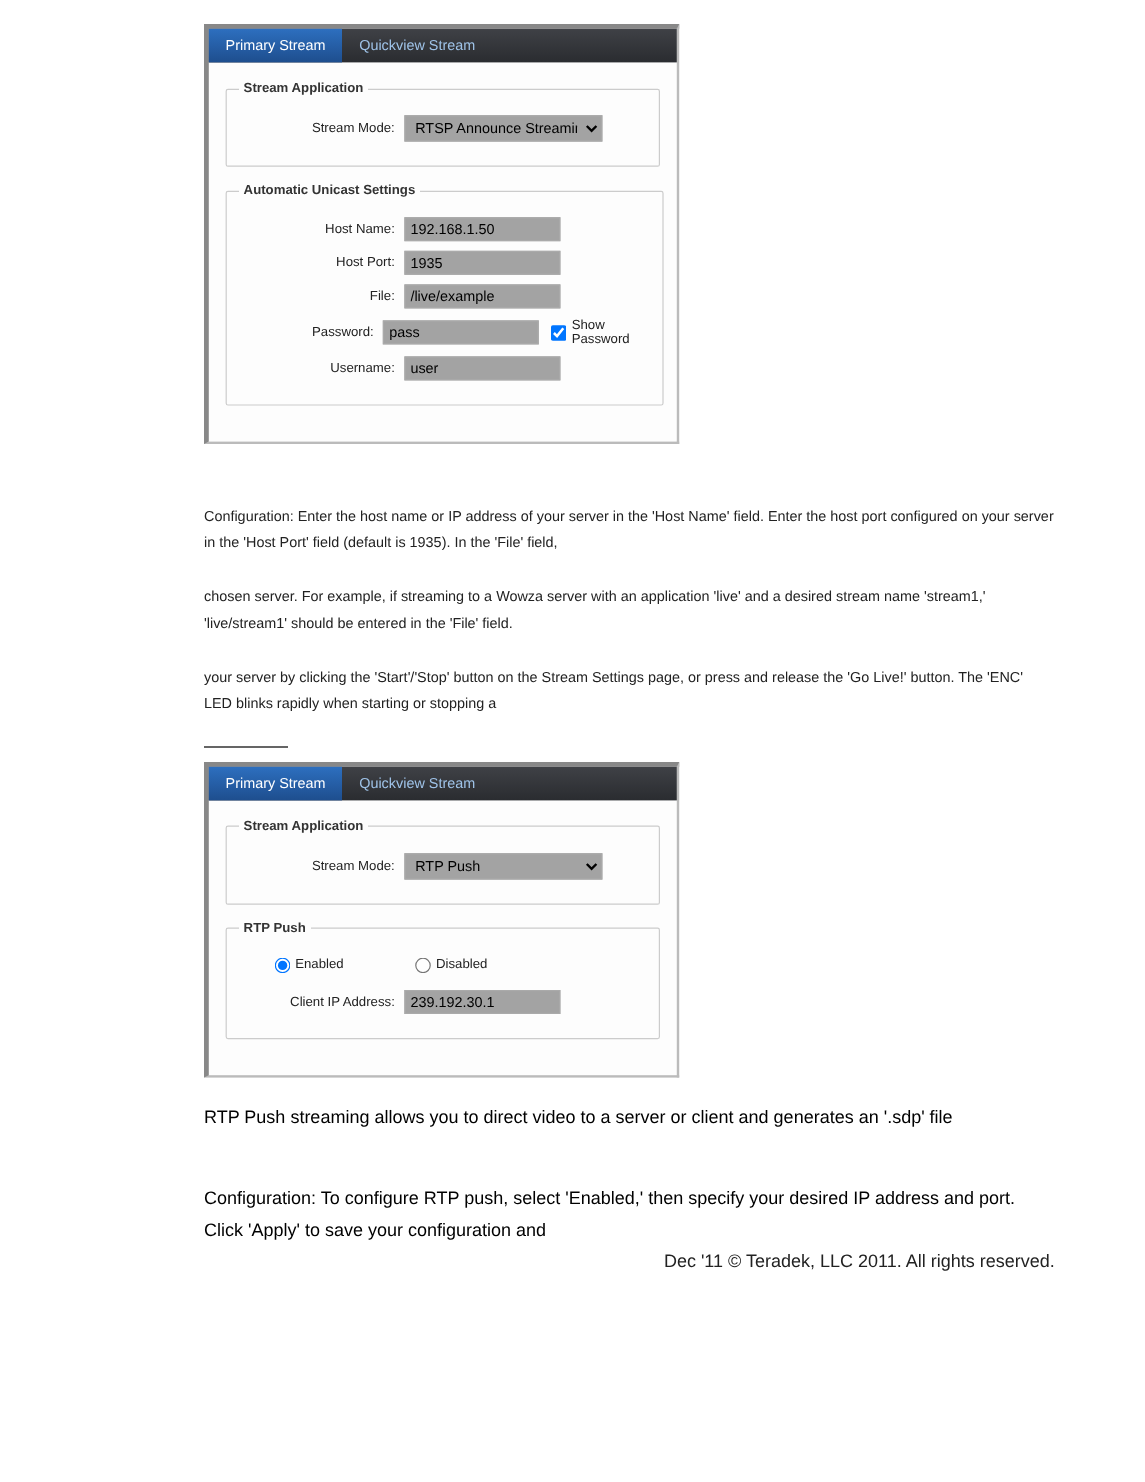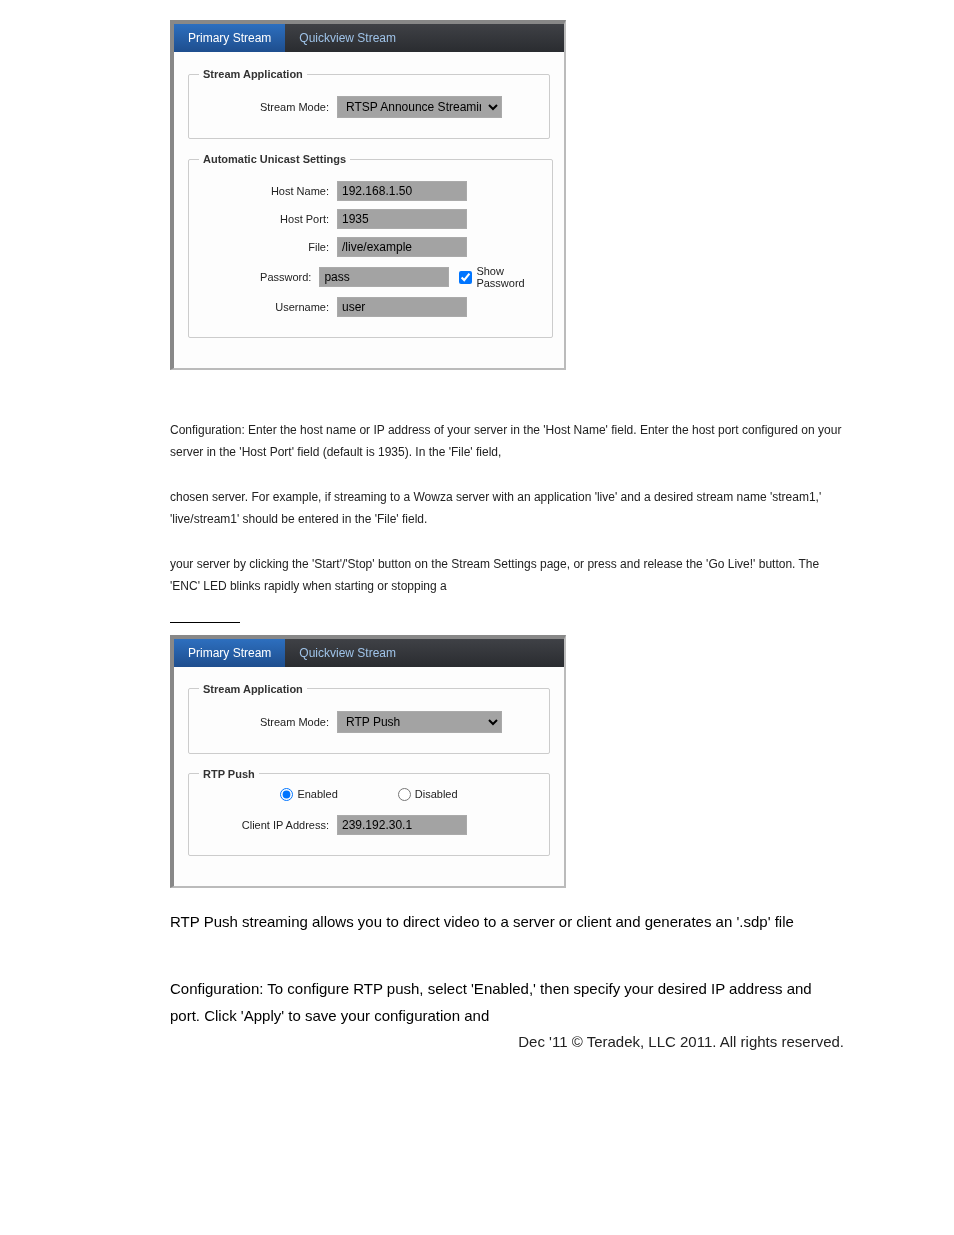--- a/index.html
+++ b/index.html
@@ -4,21 +4,21 @@
 <style>
 body{
   margin:0;
   padding:0;
   font-family:Arial,Helvetica,sans-serif;
   background:#fff;
   color:#000;
   width:954px;
 }
 .page{
-  padding:20px 110px 40px 170px;
+  padding:20px 75px 40px 170px;
 }
 .panel{
   border:2px solid #bbb;
   border-left:4px solid #888;
   border-top:4px solid #888;
   background:#fdfdfd;
   width:390px;
   margin-bottom:20px;
 }
 .tabbar{
@@ -78,22 +78,21 @@
 }
 .chkwrap{
   font-size:11px;
   color:#222;
   margin-left:10px;
   display:inline-flex;
   align-items:center;
 }
 .radio-row{
   display:flex;
-  justify-content:center;
-  margin:0 0 14px;
+  margin:10px 0 14px;
 }
 .radio-opt{
   font-size:11px;
   color:#222;
   display:inline-flex;
   align-items:center;
   margin:0 30px;
 }
 .divider{
   border-top:1px solid #000;

